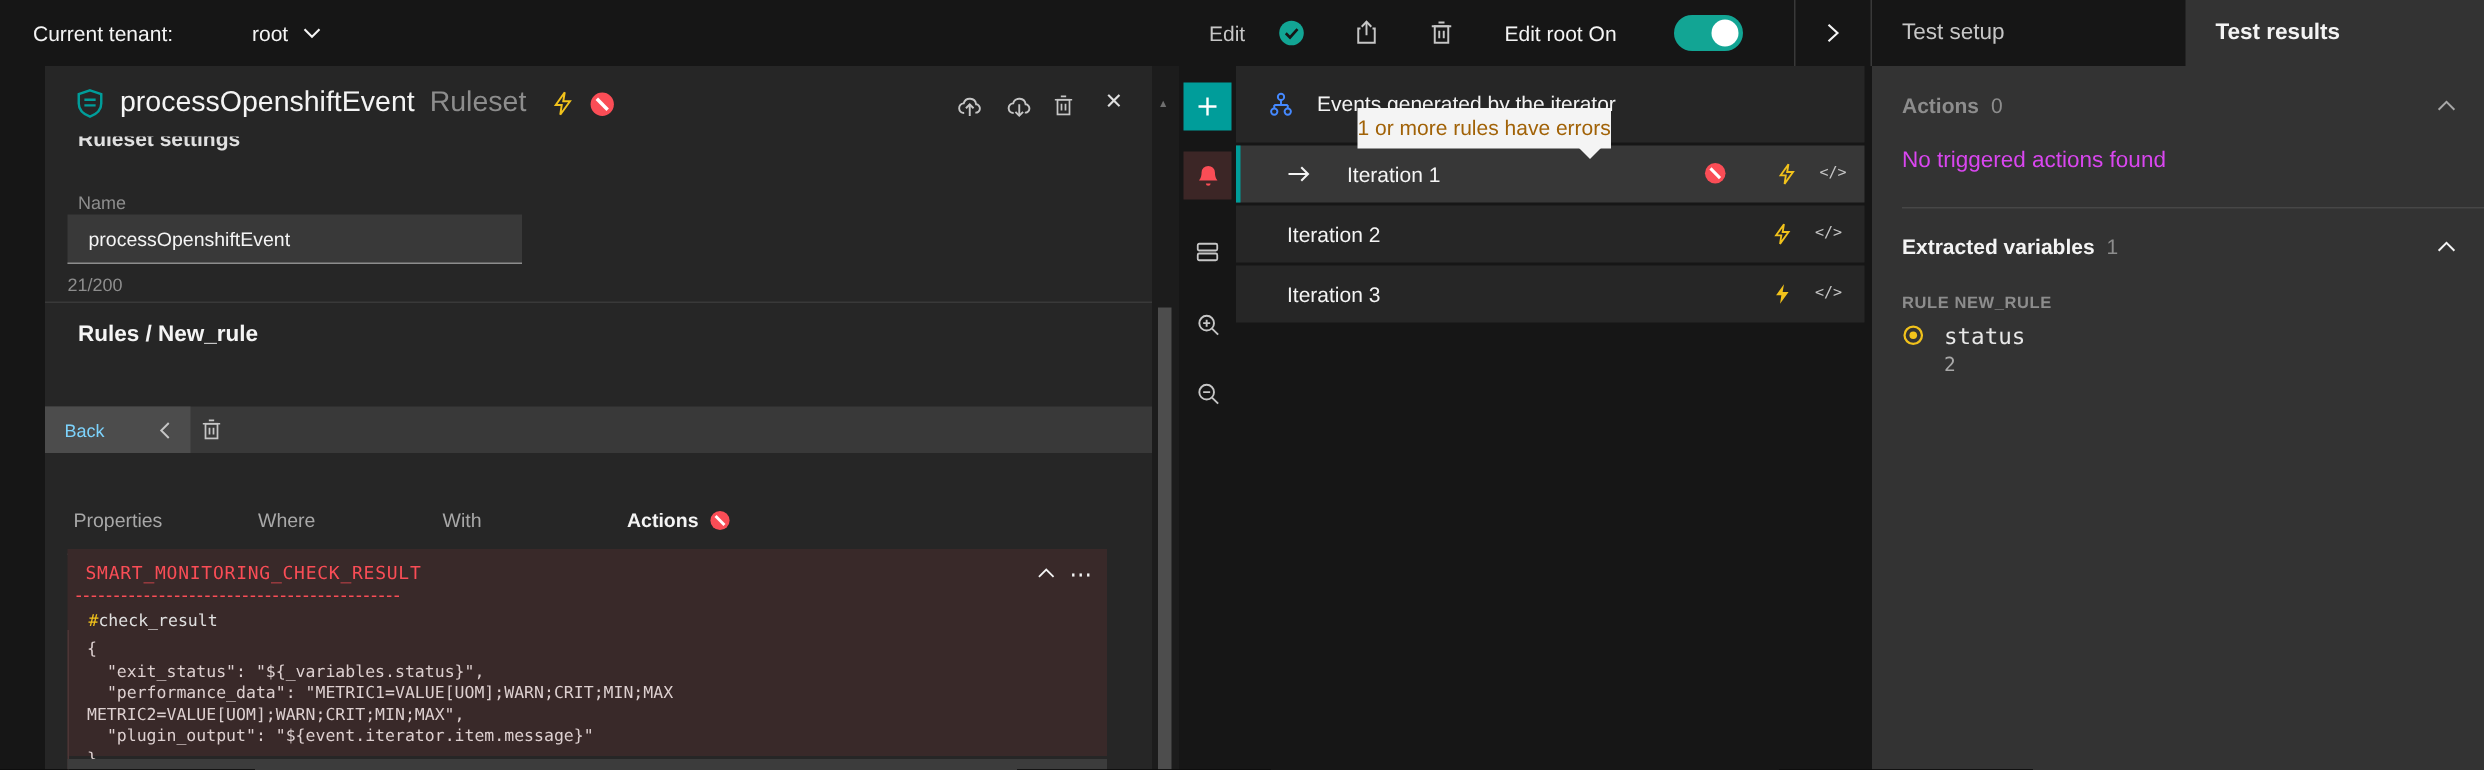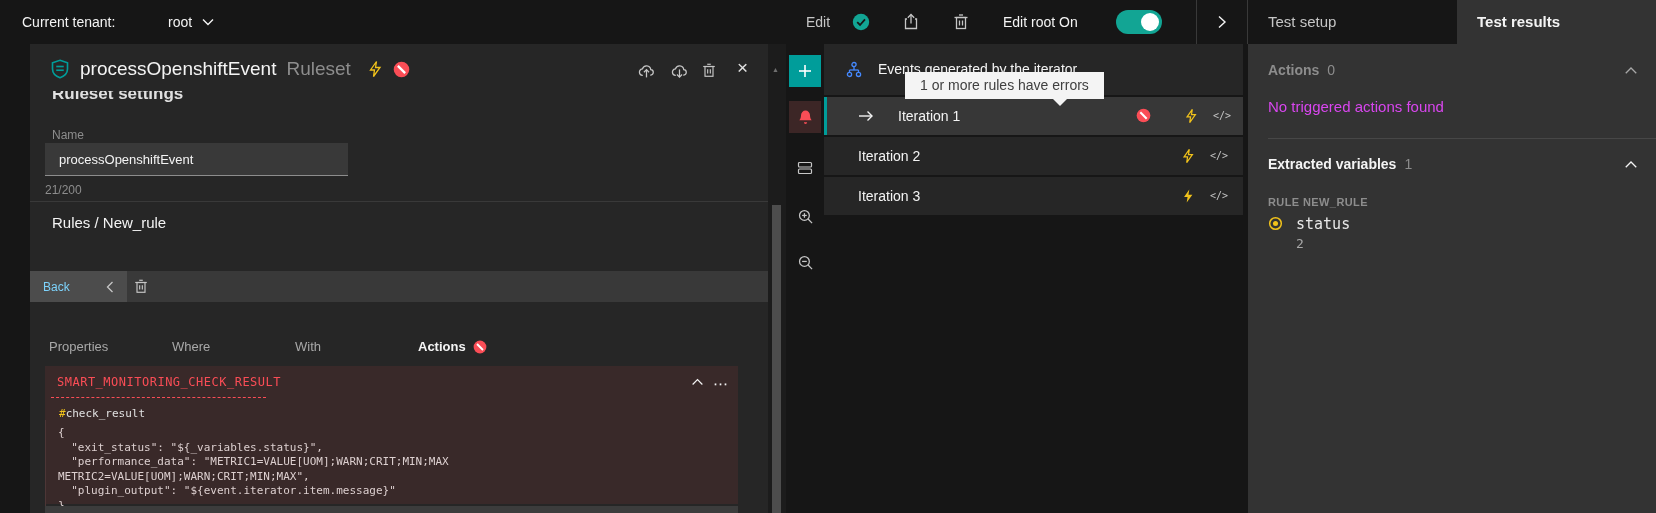--- a/index.html
+++ b/index.html
@@ -20,28 +20,28 @@
   .tab-results { left:1457px; top:0; width:199px; height:48px; background:#333333; }
   .tab-results span { position:absolute; left:20px; top:13px; font-size:15px; font-weight:bold; color:#f4f4f4; }
   .tab-setup { left:1268px; top:0; height:44px; line-height:44px; font-size:15px; color:#c6c6c6; }
 
   
   .panel { left:30px; top:44px; width:738px; height:469px; background:#262626; }
   .panel-title-row { left:20px; top:14px; display:flex; align-items:center; gap:10px; }
   .panel-title { font-size:19px; color:#f4f4f4; }
   .panel-type { font-size:19px; color:#8d8d8d; }
   .clip-heading { left:22px; top:47px; width:300px; height:12px; overflow:hidden; }
-  .clip-heading span { display:block; margin-top:-7px; font-size:17px; font-weight:bold; color:#e0e0e0; }
+  .clip-heading span { display:block; margin-top:-7px; font-size:14px; font-weight:bold; color:#e0e0e0; }
   .field-label { font-size:12px; color:#8d8d8d; }
   .text-input { left:15px; top:99px; width:303px; height:33px; background:#393939; border:none;
                 border-bottom:1px solid #8d8d8d; color:#f4f4f4; font-size:13px; padding:0 14px;
                 font-family:"Liberation Sans", sans-serif; outline:none; }
   .counter { font-size:12px; color:#8d8d8d; }
   .hdiv { height:1px; background:#393939; }
-  .breadcrumb { font-size:15px; color:#f4f4f4; }
+  .breadcrumb { font-size:15px; color:#f4f4f4;font-weight:bold; }
   .back-row { left:0; top:227px; width:738px; height:31px; background:#393939; }
   .back-btn { left:0; top:0; width:97px; height:31px; background:#4c4c4c; display:flex; align-items:center;
               justify-content:space-between; padding:0 13px; cursor:pointer; }
   .back-btn span { font-size:12px; color:#7dd3fc; }
 
   .tabs-row { left:15px; top:288px; height:38px; display:flex; gap:2px; }
   .tab { width:121px; height:38px; line-height:30px; padding-left:4px; font-size:13px; color:#a8a8a8;
          border-bottom:1px solid #4c4c4c; cursor:pointer; }
   .tab.selected { color:#f4f4f4; font-weight:bold; border-bottom:2px solid #009d9a; display:flex; align-items:flex-start; gap:7px; }
   .tab.selected .lbl { line-height:30px; }
@@ -75,22 +75,22 @@
   .events { left:824px; top:44px; width:419px; height:469px; background:#161616; }
   .ev-header { left:0; top:0; width:419px; height:51px; background:#262626; }
   .ev-header-text { position:absolute; left:54px; top:0; line-height:51px; font-size:14px; color:#f4f4f4; white-space:nowrap; }
   .ev-row { left:0; width:419px; height:38px; background:#262626; cursor:pointer; }
   .ev-row.selected { background:#373737; border-left:3px solid #009d9a; }
   .ev-label { position:absolute; top:0; line-height:38px; font-size:14px; color:#f4f4f4; }
   .ev-ic { position:absolute; top:11px; }
   .code-glyph { font-family:"DejaVu Sans Mono", monospace; font-size:10px; color:#c6c6c6; line-height:38px; top:0; }
 
   
-  .tooltip { left:905px; top:72px; height:27px; background:#f4f4f4; color:#404040; font-size:14px;
-             line-height:27px; padding:0 15px; white-space:nowrap; z-index:30; }
+  .tooltip { left:905px; top:72px; height:27px; background:#f4f4f4; color:#a16207; font-size:14px;
+             line-height:27px; padding:0 0; white-space:nowrap; z-index:30; }
   .tooltip-caret { left:1052px; top:98px; width:0; height:0; border-left:8px solid transparent;
                    border-right:8px solid transparent; border-top:8px solid #f4f4f4; z-index:30; }
 
   
   .results { left:1248px; top:44px; width:408px; height:469px; background:#333333; }
   .res-h1 { position:absolute; left:20px; top:18px; font-size:14px; font-weight:bold; color:#8d8d8d; }
   .res-count { color:#8d8d8d; font-weight:normal; margin-left:8px; }
   .res-empty { position:absolute; left:20px; top:54px; font-size:15px; color:#d946ef; }
   .res-div { position:absolute; left:20px; top:94px; right:0; height:1px; background:#474747; }
   .res-h2 { position:absolute; left:20px; top:112px; font-size:14px; font-weight:bold; color:#f4f4f4; }

